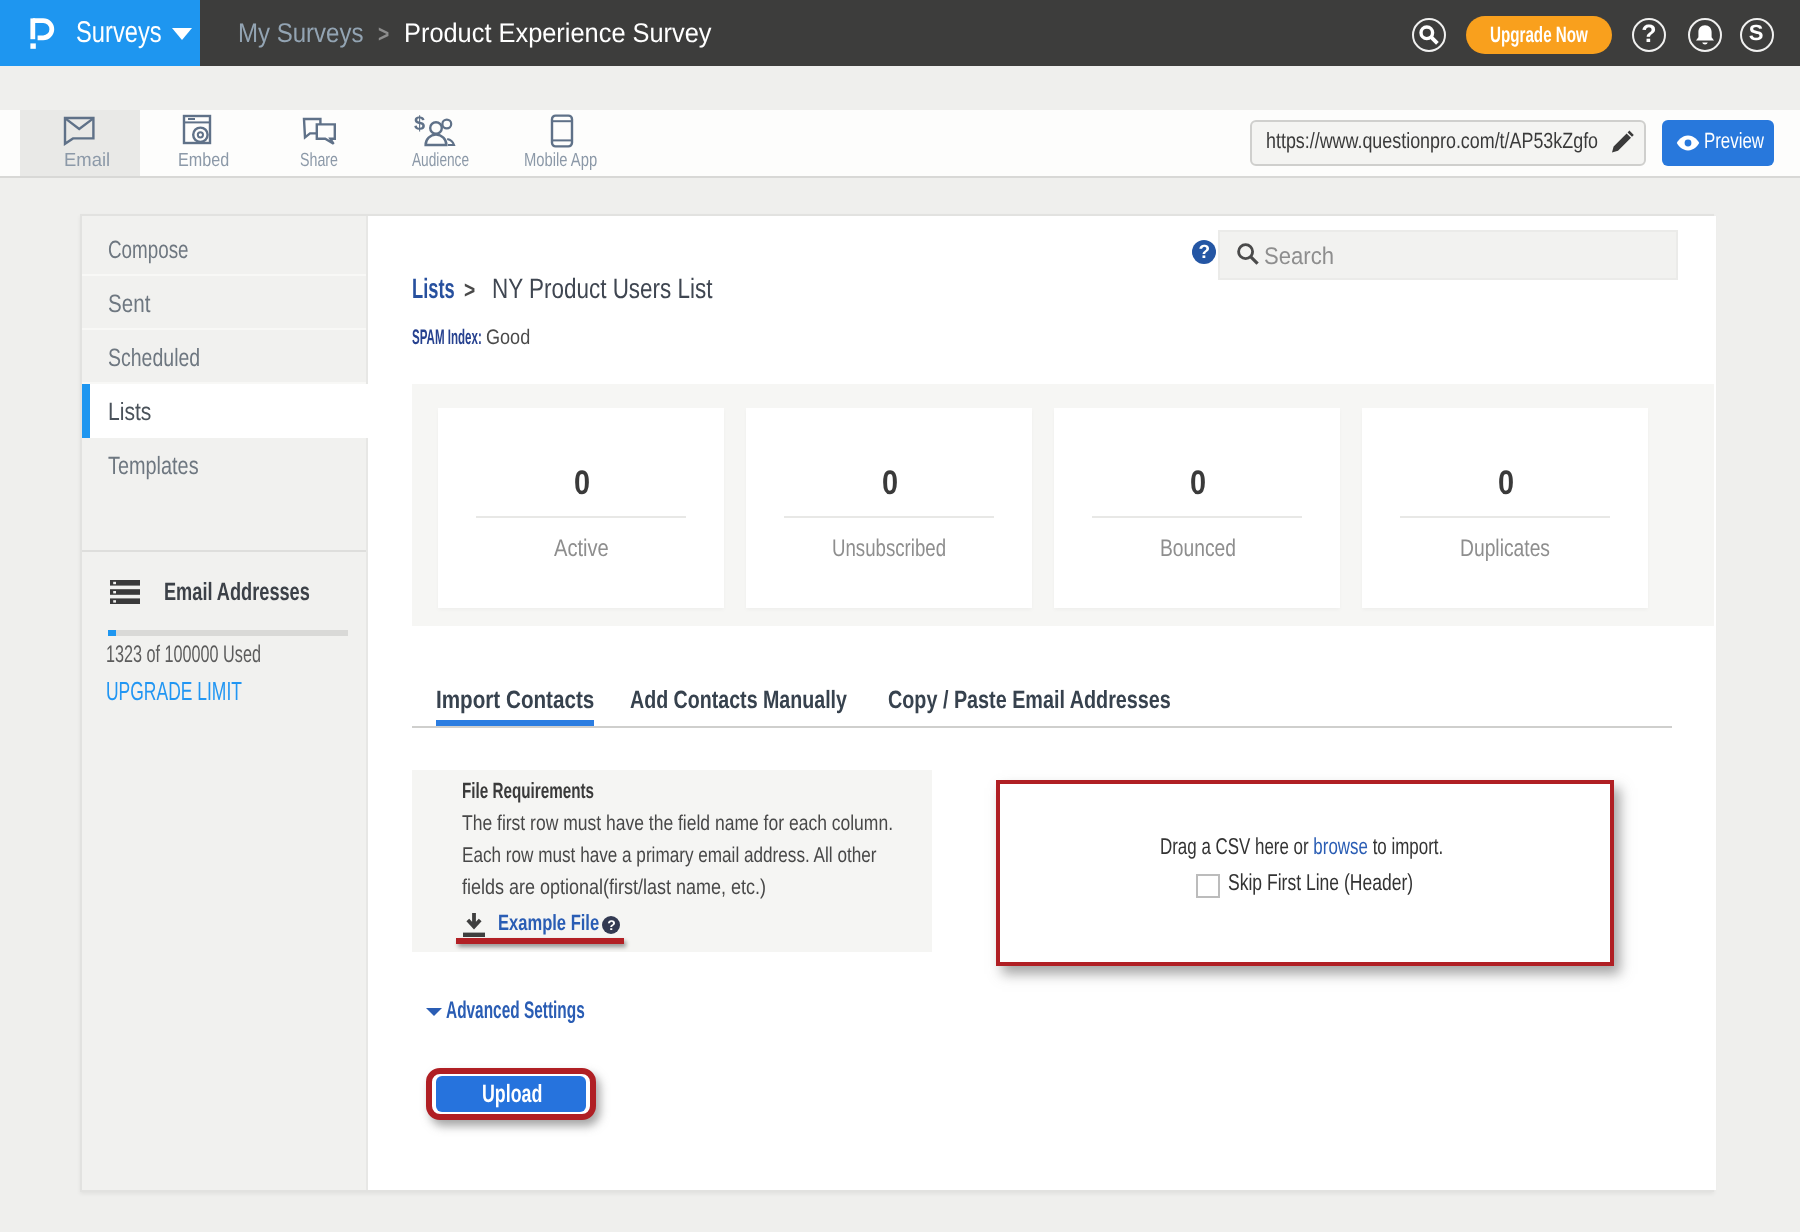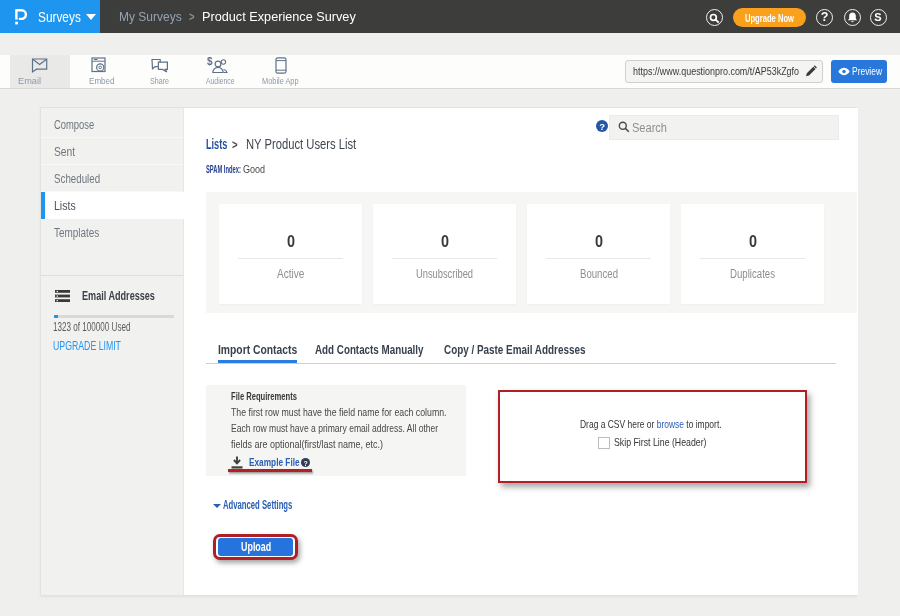--- a/index.html
+++ b/index.html
@@ -62,21 +62,21 @@
     <div class="circbtn" style="left:869.5px; font-size:11px; font-weight:bold; line-height:15.5px;">S</div>
   </div>
 
 
   <div id="toolbar">
     <div style="position:absolute; left:10px; top:0; width:60px; height:33px; background:#e9e9e7;"></div>
     <svg style="position:absolute; left:31px; top:2.5px;" width="17" height="15" viewBox="0 0 17 15">
       <path d="M1.5 1 h14.2 v10.2 h-10.2 l-4 2.7z" fill="none" stroke="#5f7188" stroke-width="1.2"></path>
       <path d="M1.8 1.3 l6.8 5.2 6.9-5.2" fill="none" stroke="#5f7188" stroke-width="1.2"></path>
     </svg>
-    <span class="t" style="left:18px; top:20.8px; font-size:9.5px; color:#8c99a8; transform:scaleX(.97);">Email</span>
+    <span class="t" style="left:32px; top:20.8px; font-size:9.5px; color:#8c99a8; transform:scaleX(.97);">Email</span>
     <svg style="position:absolute; left:91px; top:2px;" width="16" height="16" viewBox="0 0 16 16">
       <rect x="1" y="1" width="13" height="13.5" fill="none" stroke="#5f7188" stroke-width="1.2"></rect>
       <line x1="1" y1="4.2" x2="14" y2="4.2" stroke="#5f7188" stroke-width="1"></line>
       <rect x="3" y="2" width="3.5" height="1" fill="#5f7188"></rect>
       <circle cx="9.2" cy="10.4" r="3.6" fill="#fdfdfc" stroke="#5f7188" stroke-width="1.2"></circle>
       <circle cx="9.2" cy="10.4" r="1.3" fill="none" stroke="#5f7188" stroke-width="1"></circle>
     </svg>
     <span class="t" style="left:88.9px; top:20.8px; font-size:9.5px; color:#8c99a8; transform:scaleX(.85);">Embed</span>
     <svg style="position:absolute; left:150.6px; top:2.5px;" width="18" height="15" viewBox="0 0 18 15">
       <path d="M1 1.5 h8.2 v7.2 h-5.2 l-2.5 2z" fill="none" stroke="#5f7188" stroke-width="1.2"></path>

